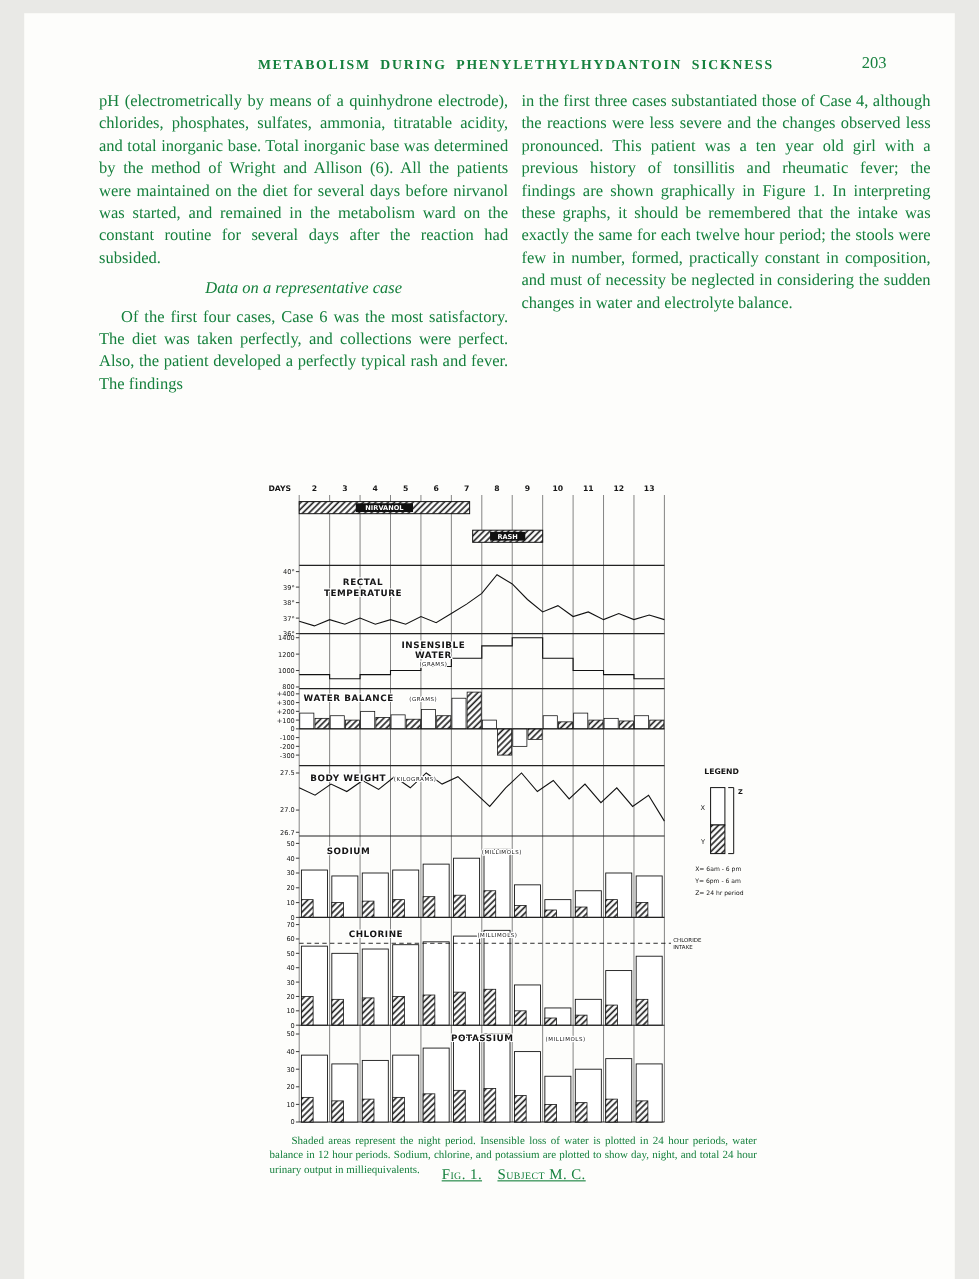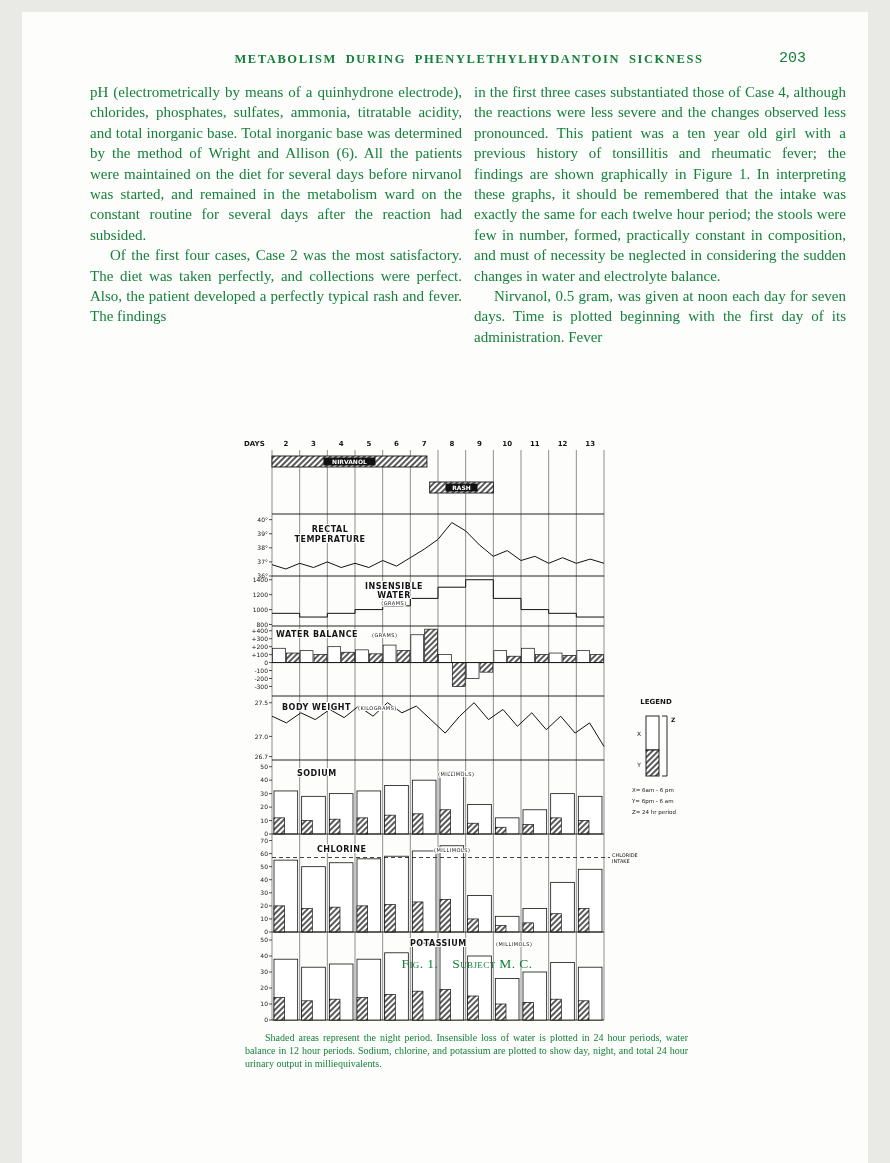--- a/index.html
+++ b/index.html
@@ -1,51 +1,51 @@
 <!DOCTYPE html>
 <html><head>
 <meta charset="utf-8">
 <style>
   html,body{margin:0;padding:0;background:#e9e9e6;}
   .page{position:relative;width:846px;height:1163px;margin:12px auto;background:#fdfdfb;
         font-family:"Liberation Serif", serif;color:#15803d;overflow:hidden;}
   .running-head{position:absolute;top:40px;left:70px;width:754px;text-align:center;
         font-size:12.5px;font-weight:bold;letter-spacing:1.6px;word-spacing:4px;}
-  .page-number{position:absolute;top:38px;right:62px;font-size:15px;font-family:Liberation Mono, monospace;}
+  .page-number{position:absolute;top:38px;right:62px;font-size:15px;}
   .columns{position:absolute;top:70px;left:68px;width:756px;display:flex;gap:12px;justify-content:space-between;}
   .col{width:372px;font-size:15px;line-height:1.36;text-align:justify;}
   .col p{margin:0;}
   .indent{text-indent:20px;}
   .section-heading{text-align:center;font-style:italic;font-size:15px;margin:7px 0 6px 0;}
   .figure-wrap{position:absolute;top:424px;left:220px;width:470px;height:596px;}
   .figure-wrap svg{font-family:"DejaVu Sans", sans-serif;fill:#151515;}
-  .caption-head{position:absolute;top:944px;left:225px;width:440px;text-align:center;
-        font-size:13.5px;letter-spacing:0.4px;}
+  .caption-head{position:absolute;top:1048px;left:225px;width:440px;text-align:center;
+        font-size:13.5px;letter-spacing:0.4px;text-decoration:underline;}
   .caption-head .sc{font-variant:small-caps;}
   .caption-head .lbl{font-variant:small-caps;margin-right:14px;}
   .caption-body{position:absolute;top:1019px;left:223px;width:443px;font-size:10px;
         line-height:1.3;text-align:justify;}
   .caption-body p{margin:0;text-indent:20px;}
 </style>
 </head>
 <body>
 
 <div class="page">
 
   <div class="running-head">METABOLISM DURING PHENYLETHYLHYDANTOIN SICKNESS</div>
   <div class="page-number">203</div>
 
   <div class="columns">
     <div class="col">
       <p>pH (electrometrically by means of a quinhydrone electrode), chlorides, phosphates, sulfates, ammonia, titratable acidity, and total inorganic base. Total inorganic base was determined by the method of Wright and Allison (6). All the patients were maintained on the diet for several days before nirvanol was started, and remained in the metabolism ward on the constant routine for several days after the reaction had subsided.</p>
-      <p class="indent">Of the first four cases, Case 2 was the most satisfactory. The diet was taken perfectly, and collections were perfect. Also, the patient developed a perfectly typical rash and fever. The findings</p>
+      <div class="section-heading">Data on a representative case</div>
+      <p class="indent">Of the first four cases, Case 6 was the most satisfactory. The diet was taken perfectly, and collections were perfect. Also, the patient developed a perfectly typical rash and fever. The findings</p>
     </div>
     <div class="col">
       <p>in the first three cases substantiated those of Case 4, although the reactions were less severe and the changes observed less pronounced. This patient was a ten year old girl with a previous history of tonsillitis and rheumatic fever; the findings are shown graphically in Figure 1. In interpreting these graphs, it should be remembered that the intake was exactly the same for each twelve hour period; the stools were few in number, formed, practically constant in composition, and must of necessity be neglected in considering the sudden changes in water and electrolyte balance.</p>
-      <p class="indent">Nirvanol, 0.5 gram, was given at noon each day for seven days. Time is plotted beginning with the first day of its administration. Fever</p>
     </div>
   </div>
 
   <div class="figure-wrap">
     <svg id="figure-svg" width="470" height="596" viewBox="0 0 470 596">
         <defs>
           <pattern id="hatch" patternUnits="userSpaceOnUse" width="4" height="4" patternTransform="rotate(45)">
             <rect x="0" y="0" width="4" height="4" fill="#fff"></rect>
             <line x1="1" y1="0" x2="1" y2="4" stroke="#222" stroke-width="1.5"></line>
           </pattern>

